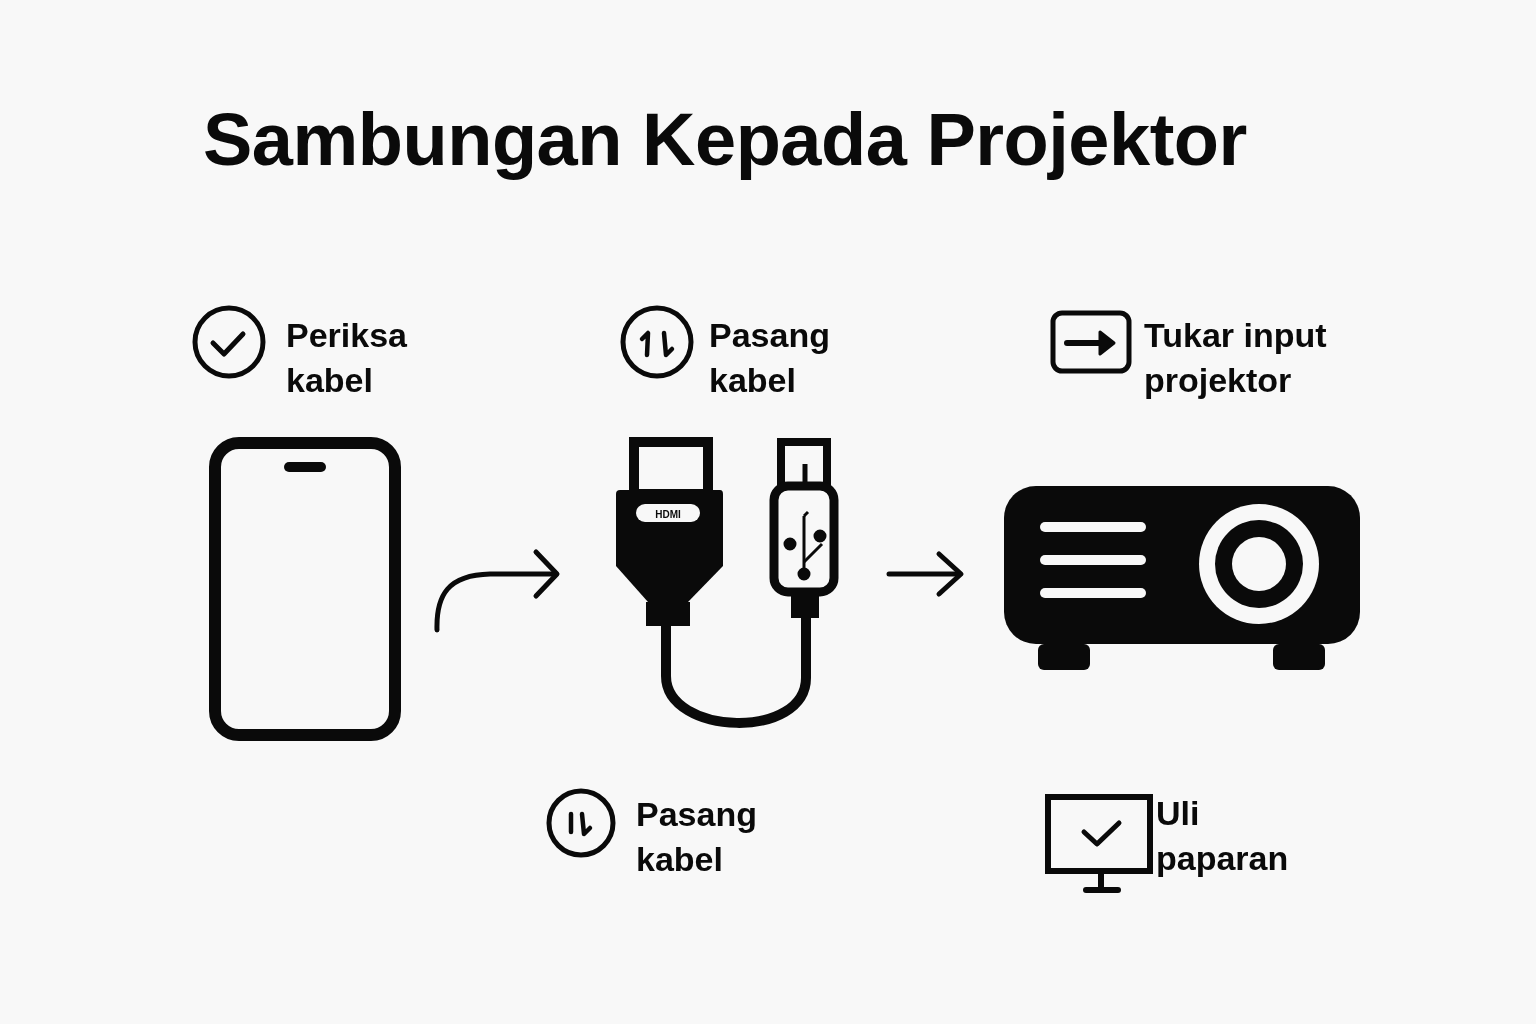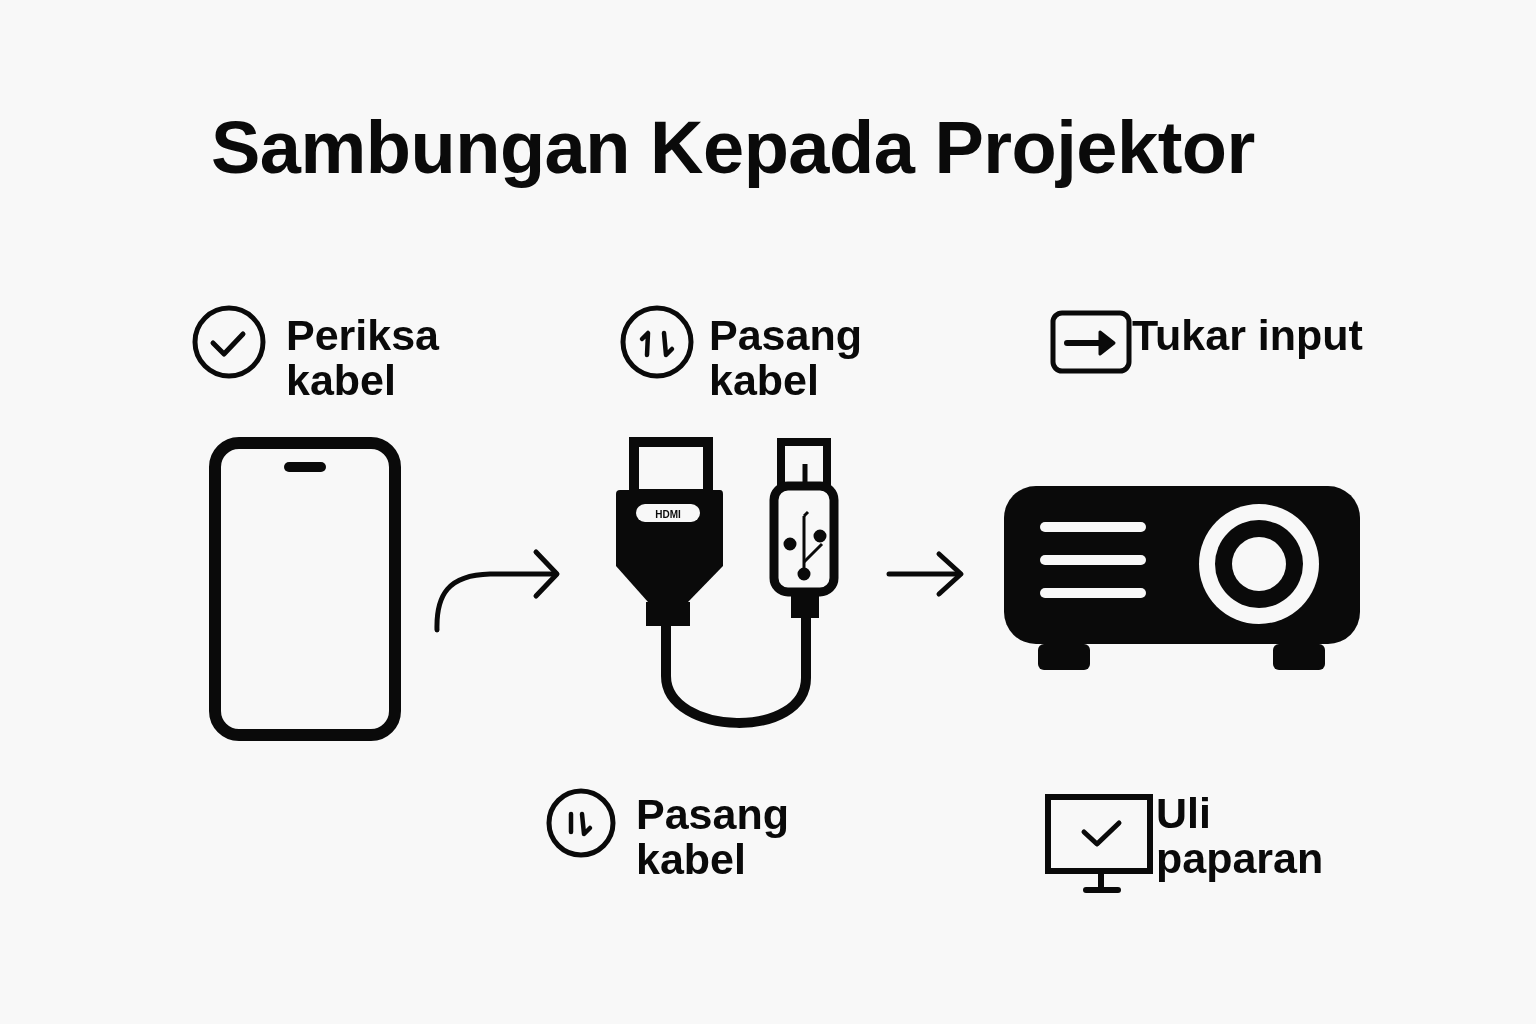--- a/index.html
+++ b/index.html
@@ -11,31 +11,31 @@
     font-family: "Liberation Sans", "DejaVu Sans", sans-serif;
     color: #0a0a0a;
   }
   .title {
     position: absolute;
     left: 203px; top: 98px;
     font-size: 74px;
     font-weight: bold;
     letter-spacing: -0.5px;
     line-height: 84px;
-    margin: 8px;
+    margin: 0;
     white-space: nowrap;
   }
   .step {
     position: absolute;
     display: flex;
     align-items: flex-start;
   }
   .step .ico { flex: 0 0 auto; }
   .step .label {
-    font-size: 43px;
+    font-size: 34px;
     font-weight: bold;
     line-height: 45px;
     white-space: nowrap;
   }
   .step .label span { display: block; }
   .abs { position: absolute; }
 </style>
 </head>
 <body>
 
@@ -63,22 +63,23 @@
     <span>kabel</span>
   </div>
 </div>
 
 <div class="step" style="left:1050px; top:310px;">
   <svg class="ico" width="82" height="66" viewBox="0 0 82 66">
     <rect x="3" y="3" width="76" height="58" rx="9" fill="none" stroke="#0a0a0a" stroke-width="5"></rect>
     <path d="M17 33 L58 33" stroke="#0a0a0a" stroke-width="6" stroke-linecap="round"></path>
     <path d="M50 22 L64 33 L50 44 Z" fill="#0a0a0a" stroke="#0a0a0a" stroke-width="3" stroke-linejoin="round"></path>
   </svg>
-  <div class="label" style="margin-left:0; margin-top:3px;">
+  <div class="label" style="margin-left:12px; margin-top:3px;">
     <span>Tukar input</span>
+    <span>projektor</span>
   </div>
 </div>
 
 <div class="step" style="left:546px; top:786px;">
   <svg class="ico" width="72" height="72" viewBox="0 0 72 72">
     <circle cx="35" cy="37" r="32" fill="none" stroke="#0a0a0a" stroke-width="5"></circle>
     <path d="M25 28 L25 46" stroke="#0a0a0a" stroke-width="4.5" stroke-linecap="round"></path>
     <path d="M36 28 L38 48 L44 42" fill="none" stroke="#0a0a0a" stroke-width="4.5" stroke-linecap="round" stroke-linejoin="round"></path>
   </svg>
   <div class="label" style="margin-left:18px; margin-top:6px;">

